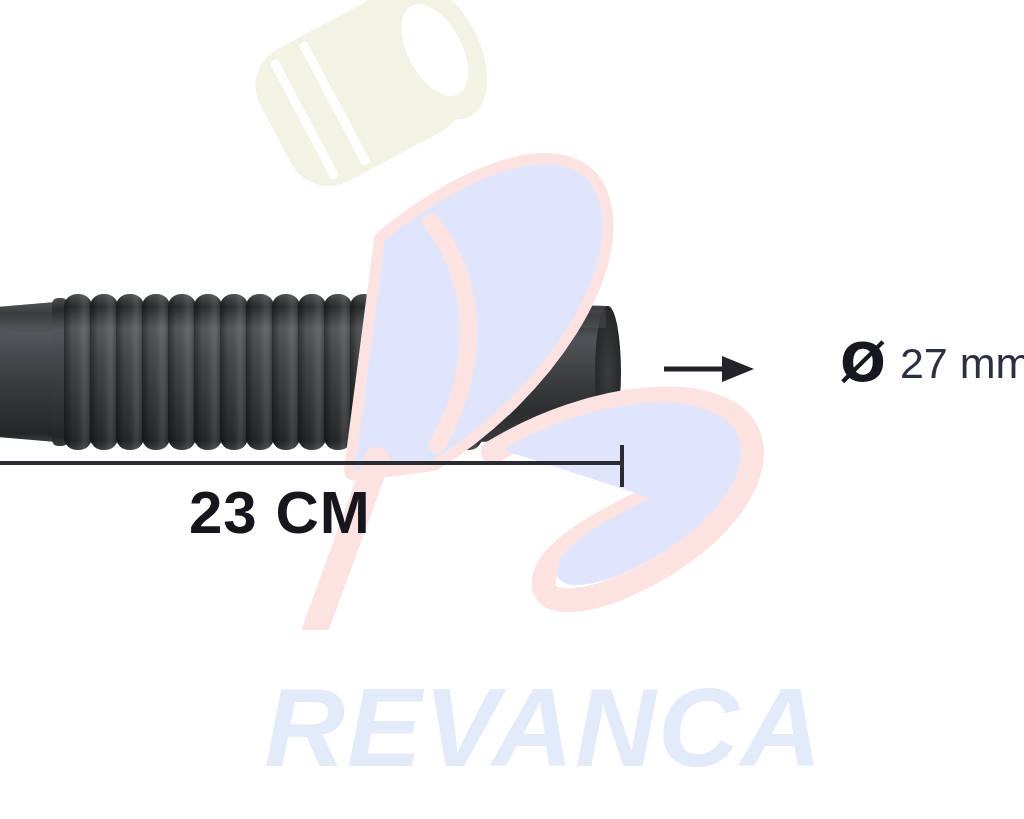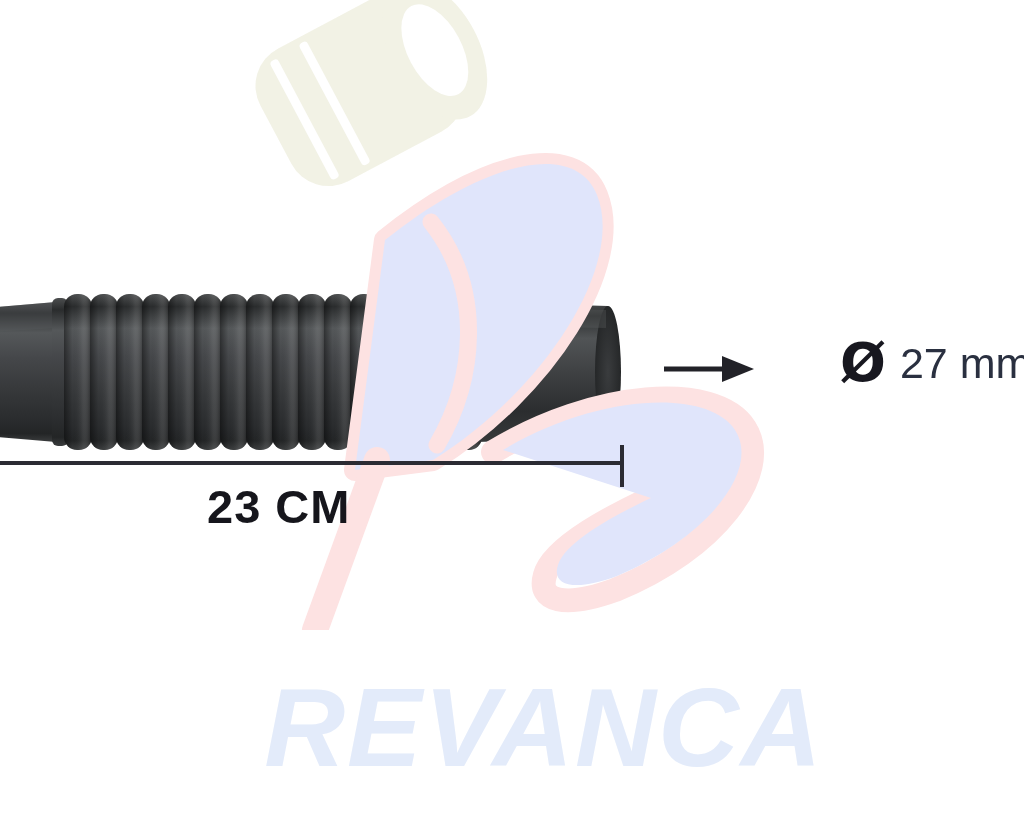--- a/index.html
+++ b/index.html
@@ -77,25 +77,25 @@
   .dim-tick-right {
     position: absolute;
     left: 620px;
     top: 445px;
     width: 4px;
     height: 42px;
     background: #2b2b33;
   }
   .dim-label {
     position: absolute;
-    left: 207px;
+    left: 189px;
     top: 483px;
     font-family: "Liberation Sans", sans-serif;
     font-weight: bold;
-    font-size: 47px;
+    font-size: 60px;
     letter-spacing: 1px;
     color: #16161c;
     line-height: 1;
     white-space: nowrap;
   }
 
   .arrow-wrap {
     position: absolute;
     left: 662px;
     top: 352px;

